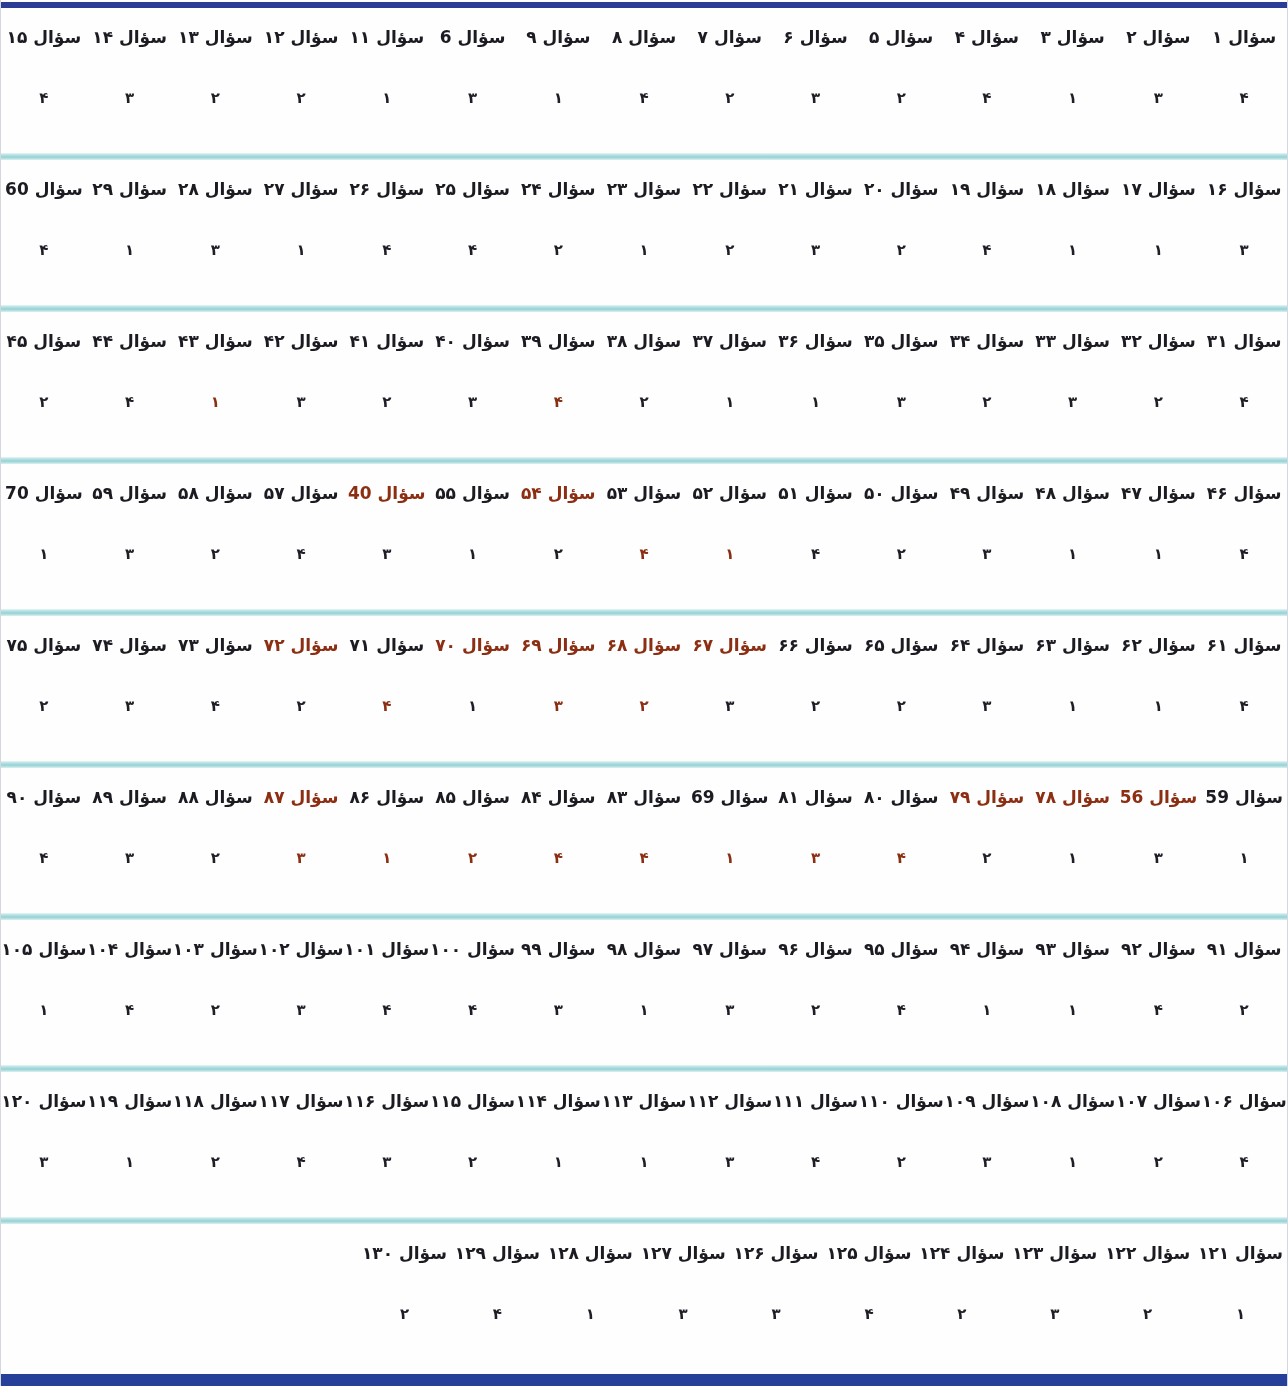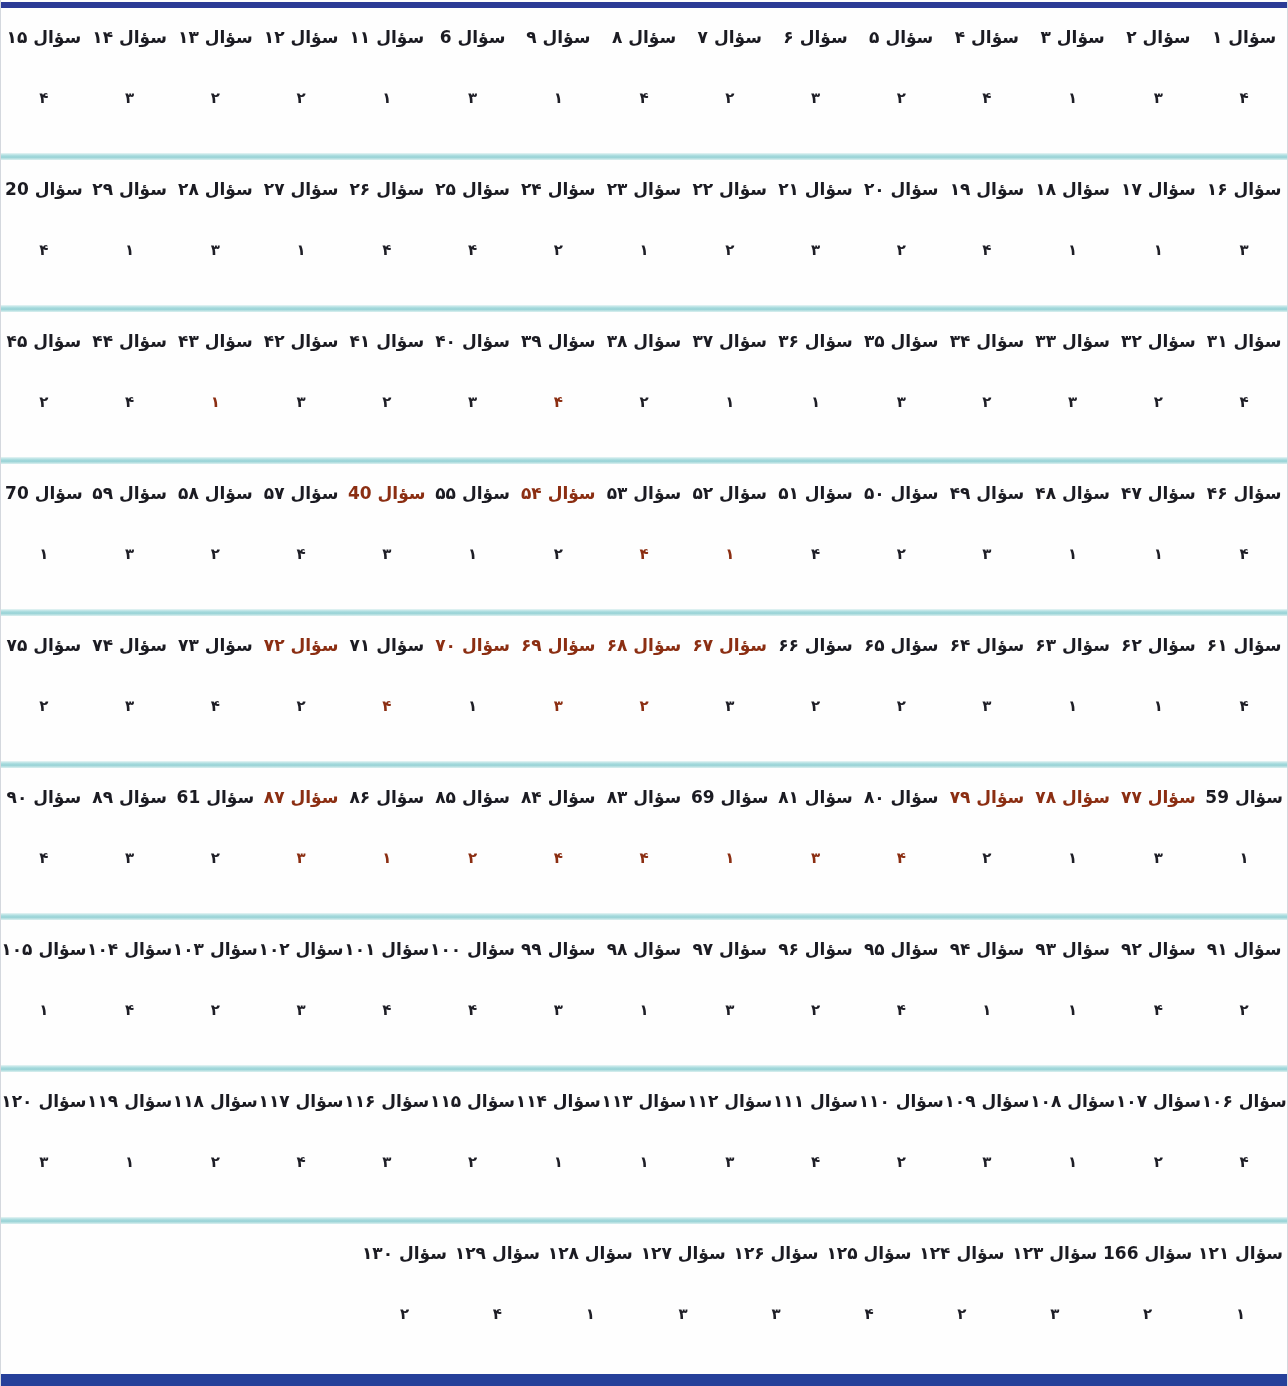--- a/index.html
+++ b/index.html
@@ -140,21 +140,21 @@
             <div class="cell">سؤال ۲۰</div>
             <div class="cell">سؤال ۲۱</div>
             <div class="cell">سؤال ۲۲</div>
             <div class="cell">سؤال ۲۳</div>
             <div class="cell">سؤال ۲۴</div>
             <div class="cell">سؤال ۲۵</div>
             <div class="cell">سؤال ۲۶</div>
             <div class="cell">سؤال ۲۷</div>
             <div class="cell">سؤال ۲۸</div>
             <div class="cell">سؤال ۲۹</div>
-            <div class="cell">سؤال 20</div>
+            <div class="cell">سؤال 60</div>
           </div>
           <div class="grid answers-grid">
             <div class="cell">۳</div>
             <div class="cell">۱</div>
             <div class="cell">۱</div>
             <div class="cell">۴</div>
             <div class="cell">۲</div>
             <div class="cell">۳</div>
             <div class="cell">۲</div>
             <div class="cell">۱</div>
@@ -283,32 +283,32 @@
             <div class="cell">۳</div>
             <div class="cell">۲</div>
           </div>
         </div>
       </div>
       <div class="sep"></div>
       <div class="row">
         <div class="grid-wrap">
           <div class="grid labels-grid">
             <div class="cell">سؤال 59</div>
-            <div class="cell red">سؤال ۷۷</div>
+            <div class="cell red">سؤال 56</div>
             <div class="cell red">سؤال ۷۸</div>
             <div class="cell red">سؤال ۷۹</div>
             <div class="cell">سؤال ۸۰</div>
             <div class="cell">سؤال ۸۱</div>
             <div class="cell">سؤال 69</div>
             <div class="cell">سؤال ۸۳</div>
             <div class="cell">سؤال ۸۴</div>
             <div class="cell">سؤال ۸۵</div>
             <div class="cell">سؤال ۸۶</div>
             <div class="cell red">سؤال ۸۷</div>
-            <div class="cell">سؤال 61</div>
+            <div class="cell">سؤال ۸۸</div>
             <div class="cell">سؤال ۸۹</div>
             <div class="cell">سؤال ۹۰</div>
           </div>
           <div class="grid answers-grid">
             <div class="cell">۱</div>
             <div class="cell">۳</div>
             <div class="cell">۱</div>
             <div class="cell">۲</div>
             <div class="cell red">۴</div>
             <div class="cell red">۳</div>
@@ -400,21 +400,21 @@
             <div class="cell">۱</div>
             <div class="cell">۳</div>
           </div>
         </div>
       </div>
       <div class="sep"></div>
       <div class="row short">
         <div class="grid-wrap">
           <div class="grid labels-grid">
             <div class="cell">سؤال ۱۲۱</div>
-            <div class="cell">سؤال 166</div>
+            <div class="cell">سؤال ۱۲۲</div>
             <div class="cell">سؤال ۱۲۳</div>
             <div class="cell">سؤال ۱۲۴</div>
             <div class="cell">سؤال ۱۲۵</div>
             <div class="cell">سؤال ۱۲۶</div>
             <div class="cell">سؤال ۱۲۷</div>
             <div class="cell">سؤال ۱۲۸</div>
             <div class="cell">سؤال ۱۲۹</div>
             <div class="cell">سؤال ۱۳۰</div>
           </div>
           <div class="grid answers-grid">

